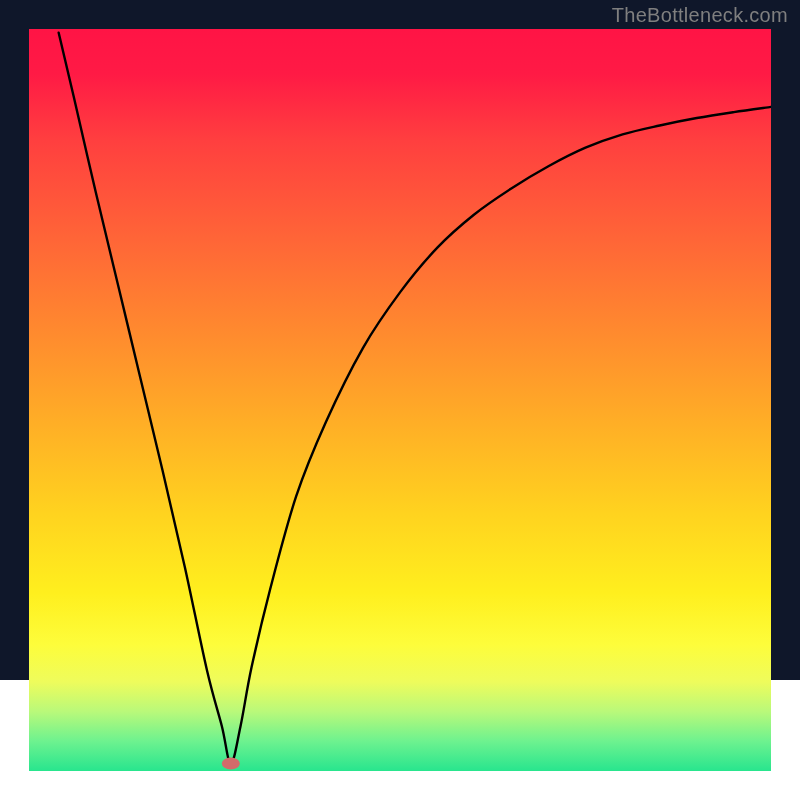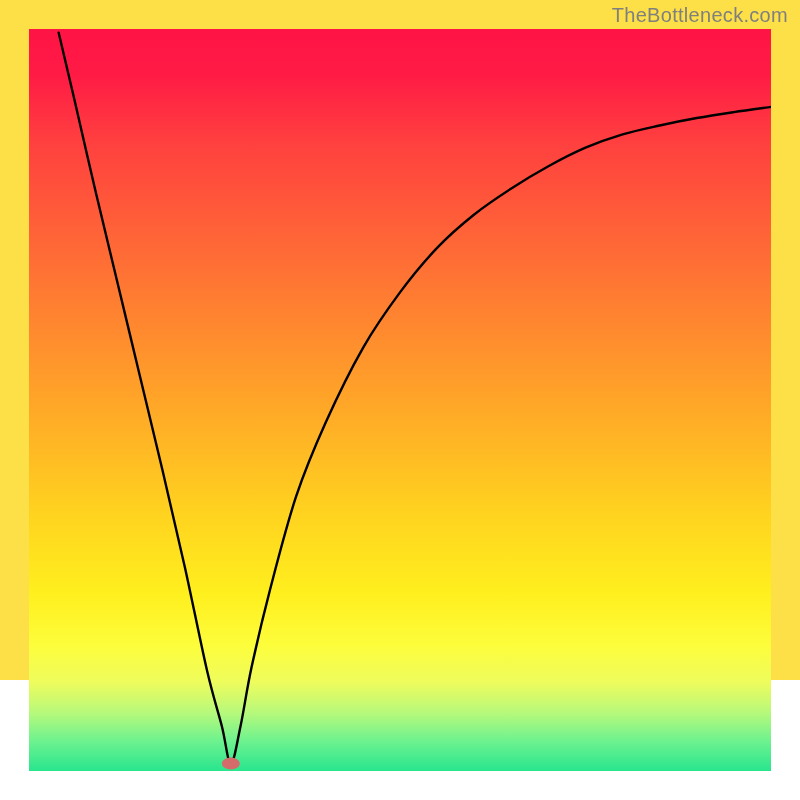--- a/index.html
+++ b/index.html
@@ -7,21 +7,21 @@
     padding: 0;
     width: 800px;
     height: 800px;
     overflow: hidden;
     font-family: Arial, Helvetica, sans-serif;
   }
   .frame {
     position: relative;
     width: 800px;
     height: 680px;
-    background: #fde047;
+    background: #0f172a;
     box-sizing: border-box;
   }
   .plot-area {
     position: absolute;
     left: 29px;
     top: 29px;
     width: 742px;
     height: 742px;
     
     background: linear-gradient(

